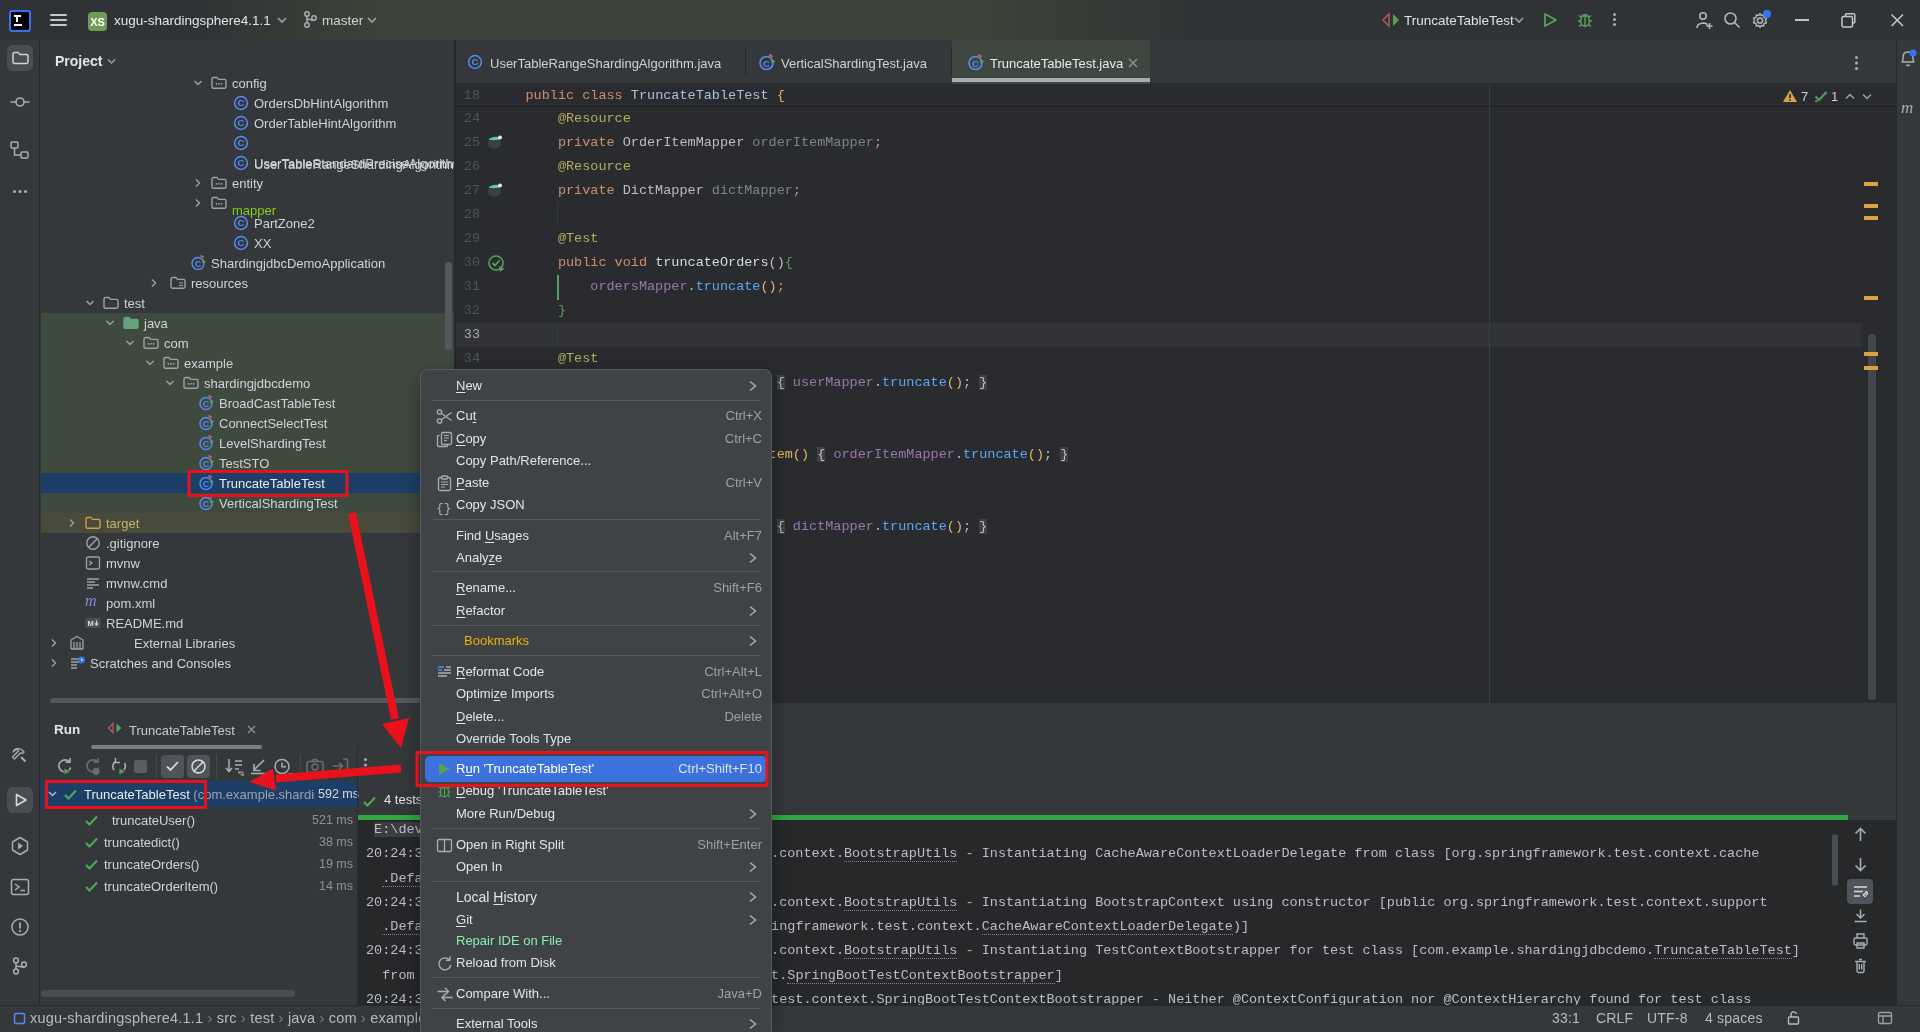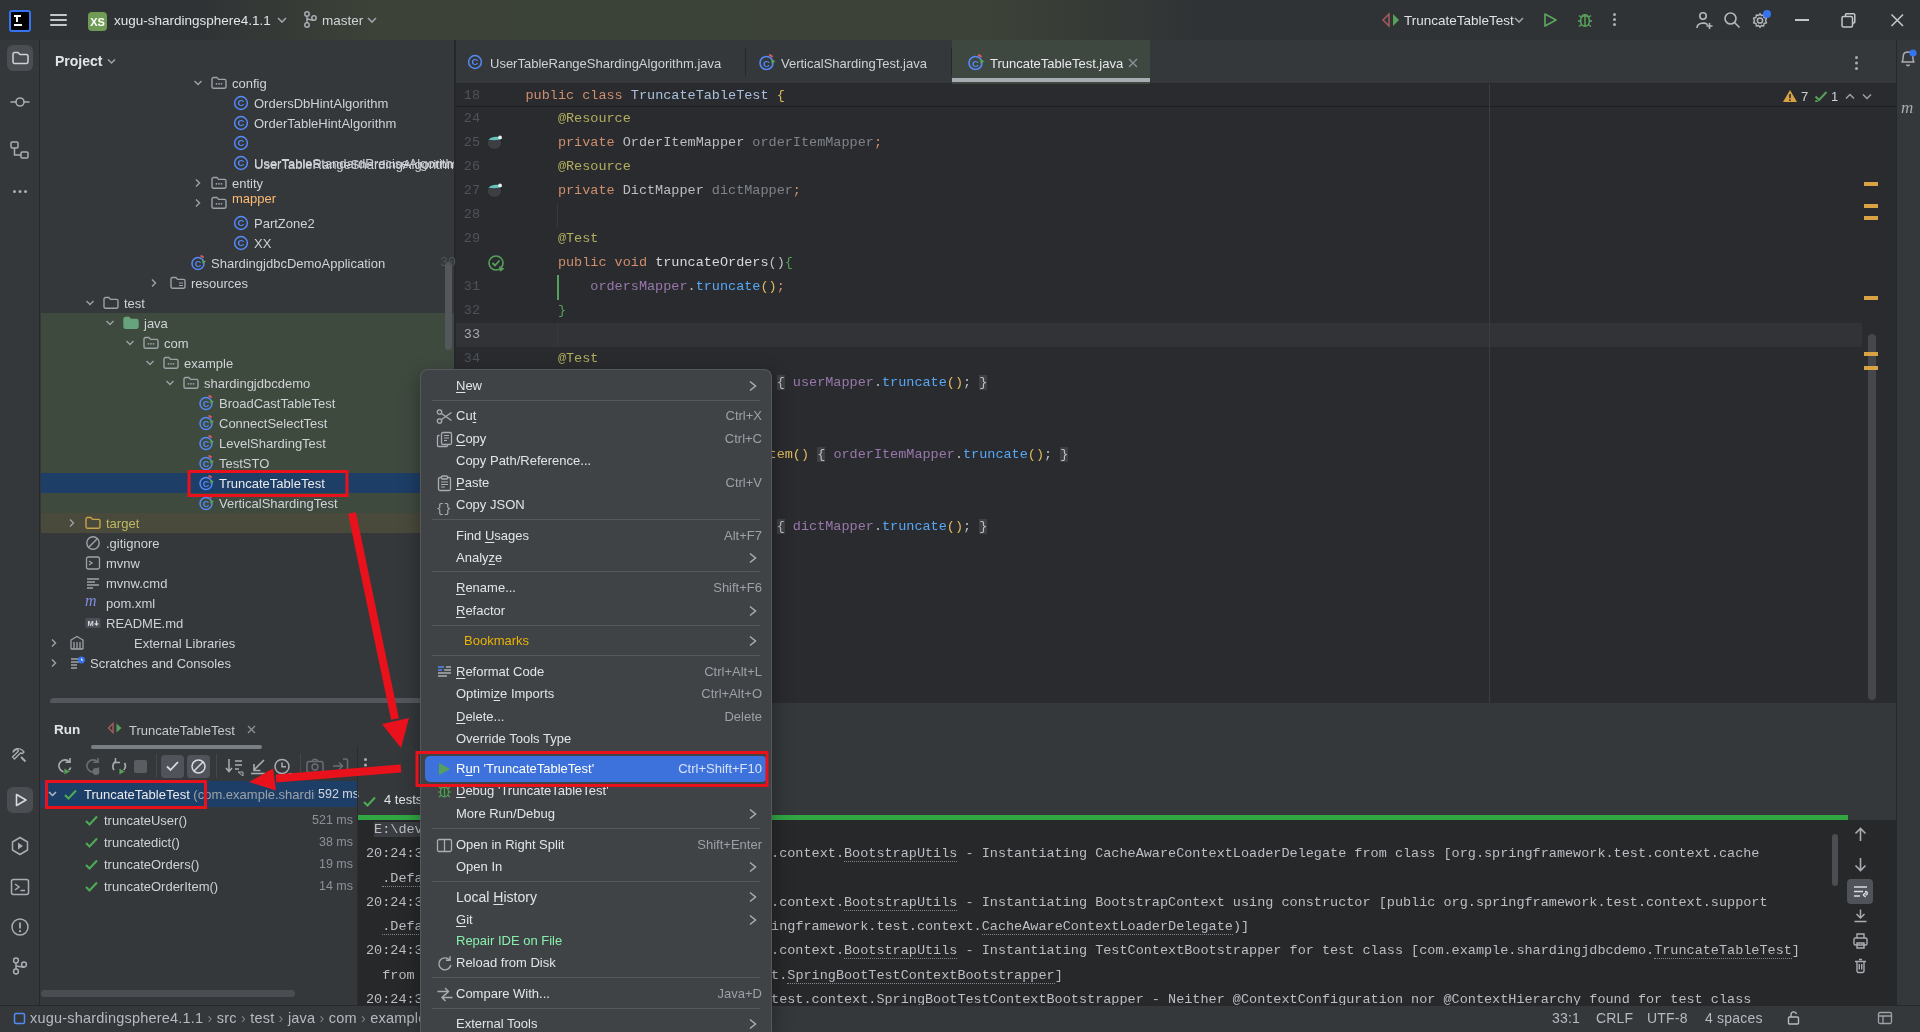--- a/index.html
+++ b/index.html
@@ -177,21 +177,21 @@
       <div class="ab ui" style="left:232px;top:175.5px;color:#CFD2D7;">entity</div>
       <svg class="ab" style="left:193px;top:198px" width="10" height="10">
         <path d="M3 1.5 L6.5 5 L3 8.5" stroke="#9DA2A9" stroke-width="1.4" fill="none"></path>
       </svg>
       <svg class="ab" style="left:211px;top:196px" width="16" height="14">
         <path d="M1 3 A1.5 1.5 0 0 1 2.5 1.5 H5.8 L7.6 3.4 H13.5 A1.5 1.5 0 0 1 15 4.9 V10.8 A1.5 1.5 0 0 1 13.5 12.3 H2.5 A1.5 1.5 0 0 1 1 10.8 Z" stroke="#9DA2A9" stroke-width="1.4" fill="none"></path>
         <circle cx="5.5" cy="7.8" r="0.9" fill="#9DA2A9"></circle>
         <circle cx="8" cy="7.8" r="0.9" fill="#9DA2A9"></circle>
         <circle cx="10.5" cy="7.8" r="0.9" fill="#9DA2A9"></circle>
       </svg>
-      <div class="ab ui" style="left:232px;top:191px;color:#fdba74;">mapper</div>
+      <div class="ab ui" style="left:232px;top:203px;color:#84cc16;">mapper</div>
       <svg class="ab" style="left:233px;top:215px" width="16" height="16">
         <circle cx="8" cy="8" r="6.4" stroke="#548AF7" stroke-width="1.5" fill="none"></circle>
         <text x="8" y="11.4" font-family="Liberation Sans" font-size="9.5" fill="#548AF7" text-anchor="middle" font-weight="bold">C</text>
       </svg>
       <div class="ab ui" style="left:254px;top:215.5px;color:#CFD2D7;">PartZone2</div>
       <svg class="ab" style="left:233px;top:235px" width="16" height="16">
         <circle cx="8" cy="8" r="6.4" stroke="#548AF7" stroke-width="1.5" fill="none"></circle>
         <text x="8" y="11.4" font-family="Liberation Sans" font-size="9.5" fill="#548AF7" text-anchor="middle" font-weight="bold">C</text>
       </svg>
       <div class="ab ui" style="left:254px;top:235.5px;color:#CFD2D7;">XX</div>
@@ -384,21 +384,21 @@
 <div class="ab mono" style="left:525.5px;top:107px;"><span style="color:#BCBEC4">    </span><span style="color:#B3AE60">@Resource</span></div>
 <div class="ab mono" style="left:440px;top:131px;width:40px;text-align:right;color:#4E535A;">25</div>
 <div class="ab mono" style="left:525.5px;top:131px;"><span style="color:#BCBEC4">    </span><span style="color:#CF8E6D">private </span><span style="color:#BCBEC4">OrderItemMapper </span><span style="color:#7E838A">orderItemMapper</span><span style="color:#CF8E6D">;</span></div>
 <div class="ab mono" style="left:440px;top:155px;width:40px;text-align:right;color:#4E535A;">26</div>
 <div class="ab mono" style="left:525.5px;top:155px;"><span style="color:#BCBEC4">    </span><span style="color:#B3AE60">@Resource</span></div>
 <div class="ab mono" style="left:440px;top:179px;width:40px;text-align:right;color:#4E535A;">27</div>
 <div class="ab mono" style="left:525.5px;top:179px;"><span style="color:#BCBEC4">    </span><span style="color:#CF8E6D">private </span><span style="color:#BCBEC4">DictMapper </span><span style="color:#7E838A">dictMapper</span><span style="color:#CF8E6D">;</span></div>
 <div class="ab mono" style="left:440px;top:203px;width:40px;text-align:right;color:#4E535A;">28</div>
 <div class="ab mono" style="left:440px;top:227px;width:40px;text-align:right;color:#4E535A;">29</div>
 <div class="ab mono" style="left:525.5px;top:227px;"><span style="color:#BCBEC4">    </span><span style="color:#B3AE60">@Test</span></div>
-<div class="ab mono" style="left:440px;top:251px;width:40px;color:#4E535A;">30</div>
+<div class="ab mono" style="left:440px;top:251px;width:40px;text-align:right;color:#4E535A;">30</div>
 <div class="ab mono" style="left:525.5px;top:251px;"><span style="color:#BCBEC4">    </span><span style="color:#CF8E6D">public void </span><span style="color:#D6D9DE">truncateOrders</span><span style="color:#BCBEC4">()</span><span style="color:#55A05A">{</span></div>
 <div class="ab mono" style="left:440px;top:275px;width:40px;text-align:right;color:#4E535A;">31</div>
 <div class="ab mono" style="left:525.5px;top:275px;"><span style="color:#BCBEC4">        </span><span style="color:#9878AC">ordersMapper</span><span style="color:#BCBEC4">.</span><span style="color:#56A8F5">truncate</span><span style="color:#E0B960">()</span><span style="color:#CF8E6D">;</span></div>
 <div class="ab mono" style="left:440px;top:299px;width:40px;text-align:right;color:#4E535A;">32</div>
 <div class="ab mono" style="left:525.5px;top:299px;"><span style="color:#BCBEC4">    </span><span style="color:#55A05A">}</span></div>
 <div class="ab mono" style="left:440px;top:323px;width:40px;text-align:right;color:#A7AAB0;">33</div>
 <div class="ab mono" style="left:440px;top:347px;width:40px;text-align:right;color:#4E535A;">34</div>
 <div class="ab mono" style="left:525.5px;top:347px;"><span style="color:#BCBEC4">    </span><span style="color:#B3AE60">@Test</span></div>
 <svg class="ab" style="left:485px;top:133px" width="20" height="18" viewBox="0 0 17 15">
     <ellipse cx="8" cy="8.6" rx="6.4" ry="5.3" fill="#3B3E42" stroke="#27292C" stroke-width="1"></ellipse>
@@ -513,21 +513,21 @@
     <path d="M2 3 L5.5 6.5 L9 3" stroke="#B6BAC0" stroke-width="1.5" fill="none"></path>
   </svg>
 <svg class="ab" style="left:63px;top:788px" width="15" height="13">
     <path d="M2 7 L5.5 10.5 L13 2.5" stroke="#4DAB55" stroke-width="2.1" fill="none"></path>
   </svg>
 <div class="ab ui" style="left:84px;top:787px;width:231px;overflow:hidden;font-size:13px;color:#E8EAED;">TruncateTableTest <span style="color:#9DA2A9">(com.example.shardingjdbcdemo.TruncateTableTest)</span></div>
 <div class="ab ui" style="left:318px;top:787px;font-size:12.5px;color:#D5D8DC;">592 ms</div>
 <svg class="ab" style="left:84px;top:814px" width="15" height="13">
     <path d="M2 7 L5.5 10.5 L13 2.5" stroke="#4DAB55" stroke-width="2.1" fill="none"></path>
   </svg>
-<div class="ab ui" style="left:104px;top:813px;font-size:13px;color:#CED2D6;">truncateUser()</div>
+<div class="ab ui" style="left:112px;top:813px;font-size:13px;color:#CED2D6;">truncateUser()</div>
 <div class="ab ui" style="left:280px;top:813px;width:73px;text-align:right;font-size:12.5px;color:#8C9199;">521 ms</div>
 <svg class="ab" style="left:84px;top:836px" width="15" height="13">
     <path d="M2 7 L5.5 10.5 L13 2.5" stroke="#4DAB55" stroke-width="2.1" fill="none"></path>
   </svg>
 <div class="ab ui" style="left:104px;top:835px;font-size:13px;color:#CED2D6;">truncatedict()</div>
 <div class="ab ui" style="left:280px;top:835px;width:73px;text-align:right;font-size:12.5px;color:#8C9199;">38 ms</div>
 <svg class="ab" style="left:84px;top:858px" width="15" height="13">
     <path d="M2 7 L5.5 10.5 L13 2.5" stroke="#4DAB55" stroke-width="2.1" fill="none"></path>
   </svg>
 <div class="ab ui" style="left:104px;top:857px;font-size:13px;color:#CED2D6;">truncateOrders()</div>

